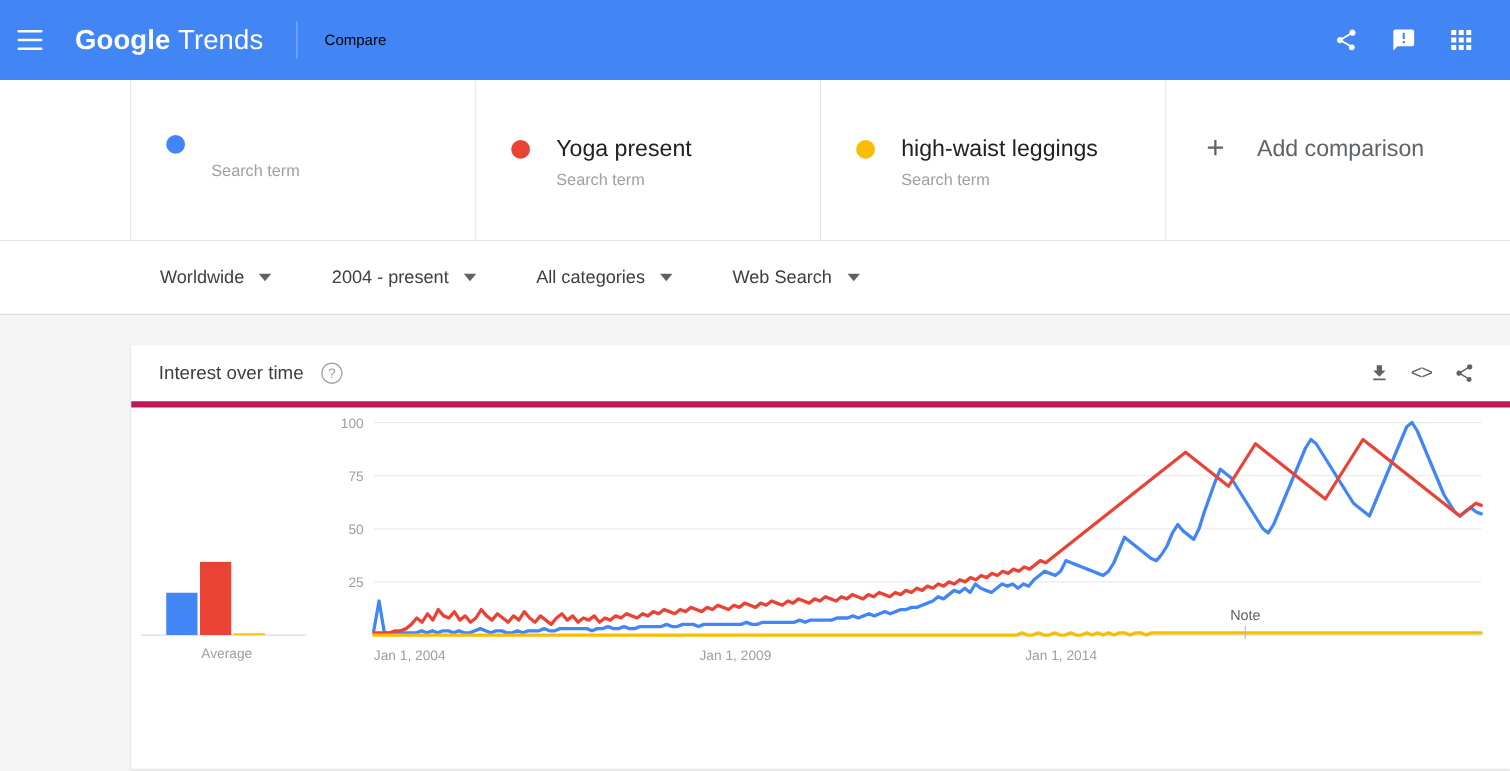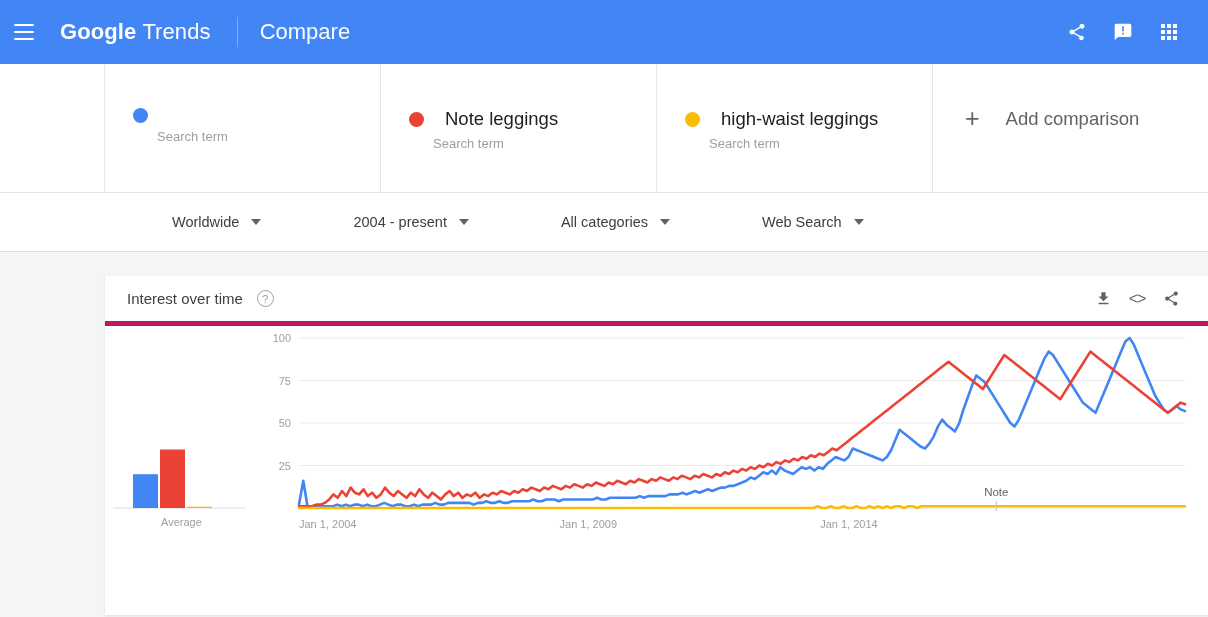--- a/index.html
+++ b/index.html
@@ -51,22 +51,22 @@
   }
   .brand .g-google { font-weight: 700; }
   .brand .g-trends { font-weight: 400; margin-left: 6px; }
   .topdivider {
     width: 1px;
     height: 30px;
     background: rgba(255,255,255,0.32);
     margin: 0 22px 0 26px;
   }
   .nav-compare {
-    color: #ffffff;
-    font-size: 22px;
+    color: #000000;
+    font-size: 12px;
     cursor: pointer;
     opacity: 0.98;
   }
   .topbar-spacer { flex: 1; }
   .topicon {
     width: 46px;
     height: 46px;
     display: flex;
     align-items: center;
     justify-content: center;
@@ -122,21 +122,21 @@
   .term-name {
     font-size: 18.5px;
     color: #202124;
     line-height: 22px;
     white-space: nowrap;
   }
   .term-sub {
     font-size: 13px;
     color: #9aa0a6;
     margin-top: 6px;
-    margin-left: 24px;
+    margin-left: 36px;
   }
   .add-card {
     flex: 1;
     padding: 44px 0 0 32px;
     box-sizing: border-box;
     display: flex;
     align-items: flex-start;
     cursor: pointer;
   }
   .plus {
@@ -152,21 +152,20 @@
     line-height: 21px;
   }
 
   
   .filter-row {
     background: #fff;
     height: 58px;
     display: flex;
     align-items: center;
     border-bottom: 1px solid #dadce0;
-    gap: 44px;
   }
   .filter-gutter { flex: 0 0 128px; }
   .filter {
     display: flex;
     align-items: center;
     margin-right: 48px;
     cursor: pointer;
     color: #3c4043;
     font-size: 14.5px;
   }
@@ -320,21 +319,21 @@
   <div class="term-card">
     <div class="term-head">
       <span class="dot" style="background:#4285f4"></span>
     </div>
     <div class="term-sub">Search term</div>
   </div>
 
   <div class="term-card">
     <div class="term-head">
       <span class="dot" style="background:#ea4335"></span>
-      <span class="term-name">Note leggings</span>
+      <span class="term-name">Yoga present</span>
     </div>
     <div class="term-sub">Search term</div>
   </div>
 
   <div class="term-card">
     <div class="term-head">
       <span class="dot" style="background:#fbbc04"></span>
       <span class="term-name">high-waist leggings</span>
     </div>
     <div class="term-sub">Search term</div>

